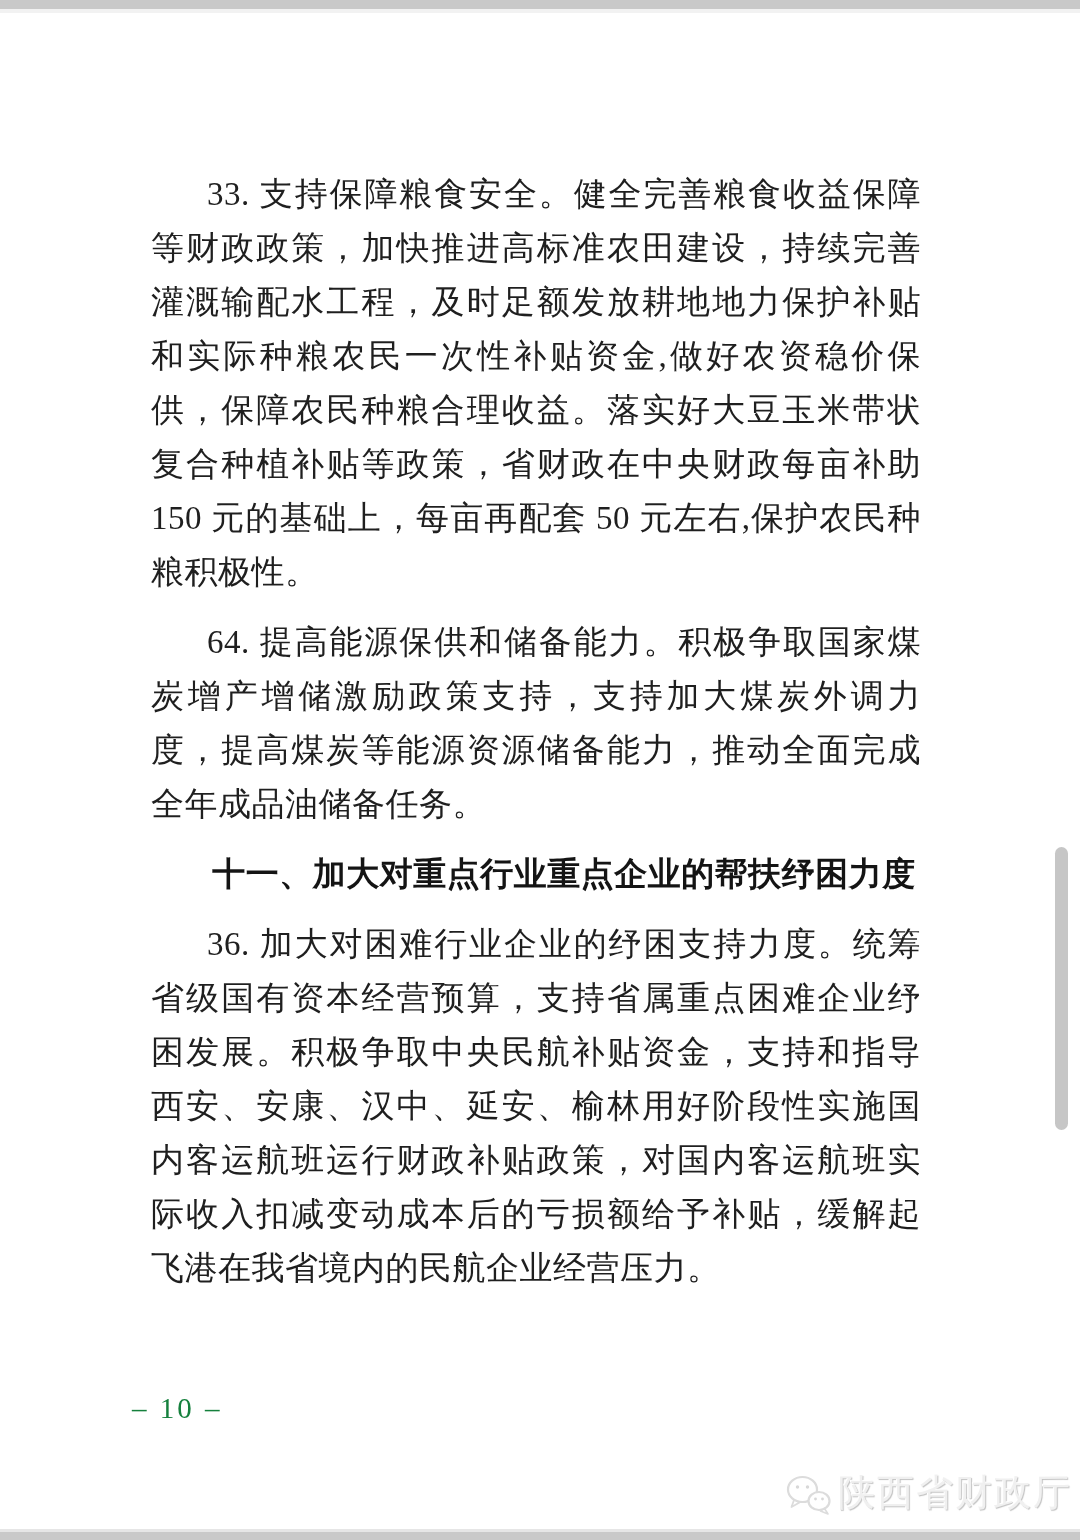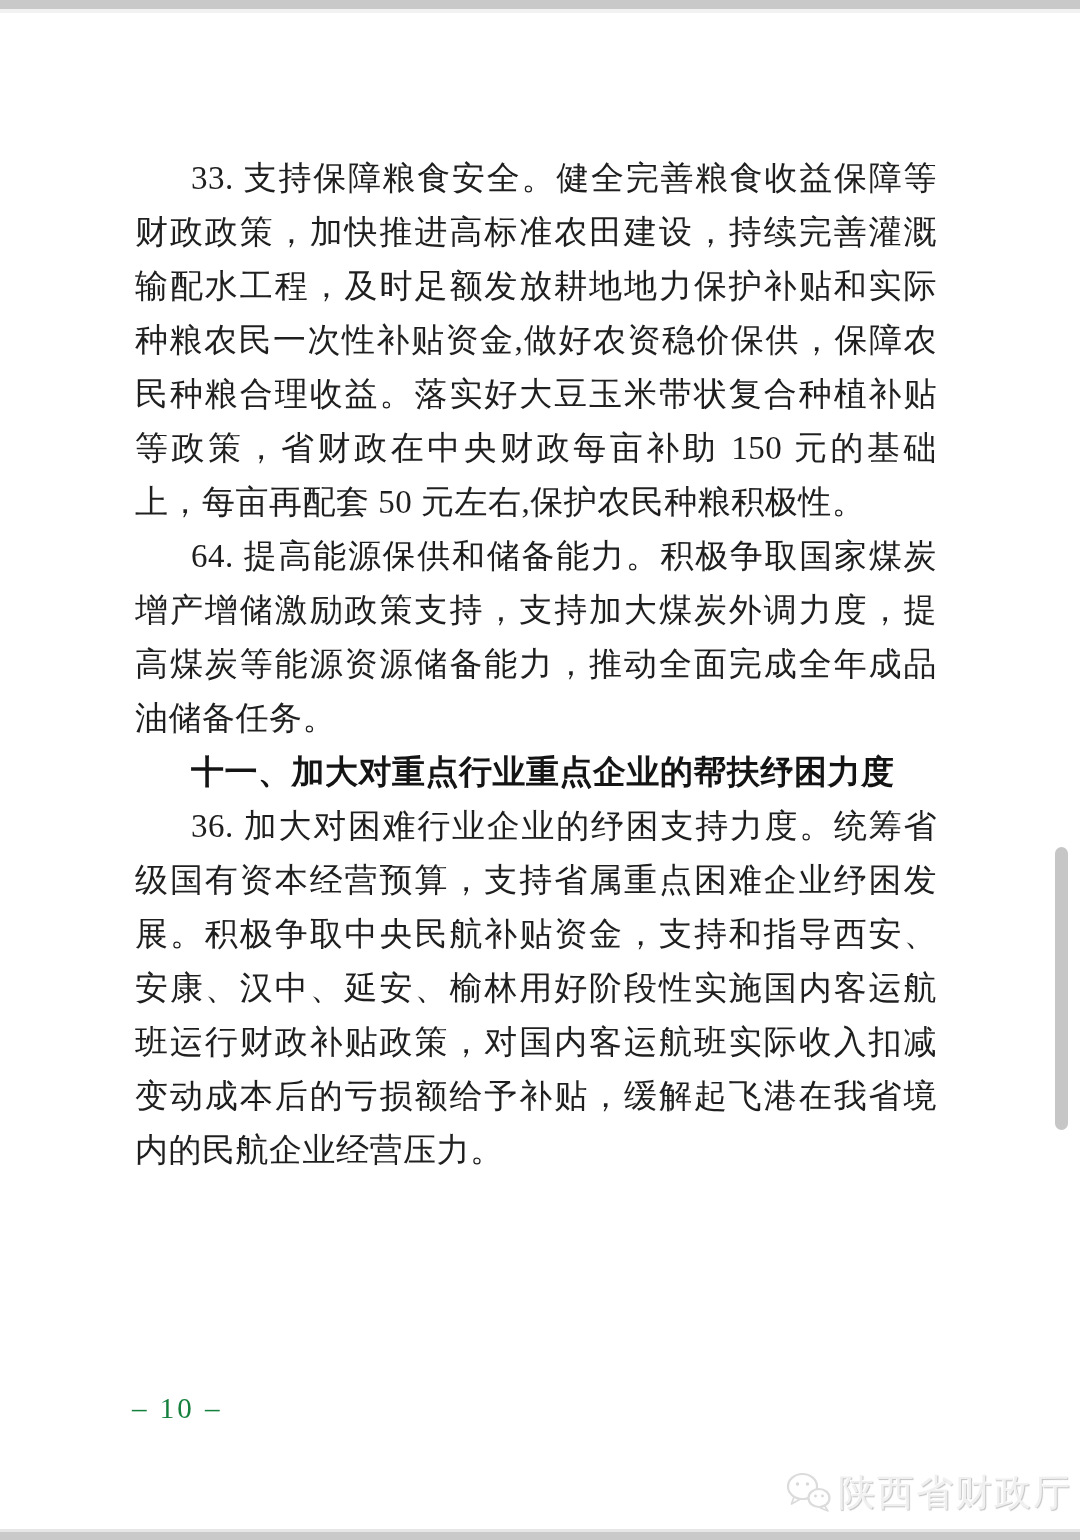--- a/index.html
+++ b/index.html
@@ -45,27 +45,27 @@
     left: 135px;
     top: 151px;
     width: 802px;
     color: #1f1f1f;
     font-size: 33px;
     line-height: 54px;
     text-align: justify;
     letter-spacing: 0.5px;
   }
   .doc-body p {
-    margin: 0;
+    margin: 16px;
     text-indent: 56px;
   }
   .doc-body p.heading {
     font-family: "Liberation Sans", "DejaVu Sans", sans-serif;
     font-weight: bold;
-    text-align: left;
+    text-align: center;
     color: #141414;
   }
   
   .page-number {
     position: absolute;
     left: 132px;
     top: 1392px;
     font-size: 29px;
     color: #15803d;
     letter-spacing: 3px;
@@ -80,21 +80,21 @@
     height: 283px;
     border-radius: 7px;
     background: #c6c6c6;
   }
   
   .watermark {
     position: absolute;
     right: 8px;
     top: 1468px;
     display: flex;
-    align-items: center;
+    align-items: flex-end;
     gap: 5px;
   }
   .watermark-text {
     font-family: "Liberation Sans", "DejaVu Sans", sans-serif;
     font-size: 37px;
     letter-spacing: 2px;
     color: #f0f0f0;
     text-shadow: -1px -1px 0 #ffffff, 1px 1px 1px #c2c2c2;
     white-space: nowrap;
   }

